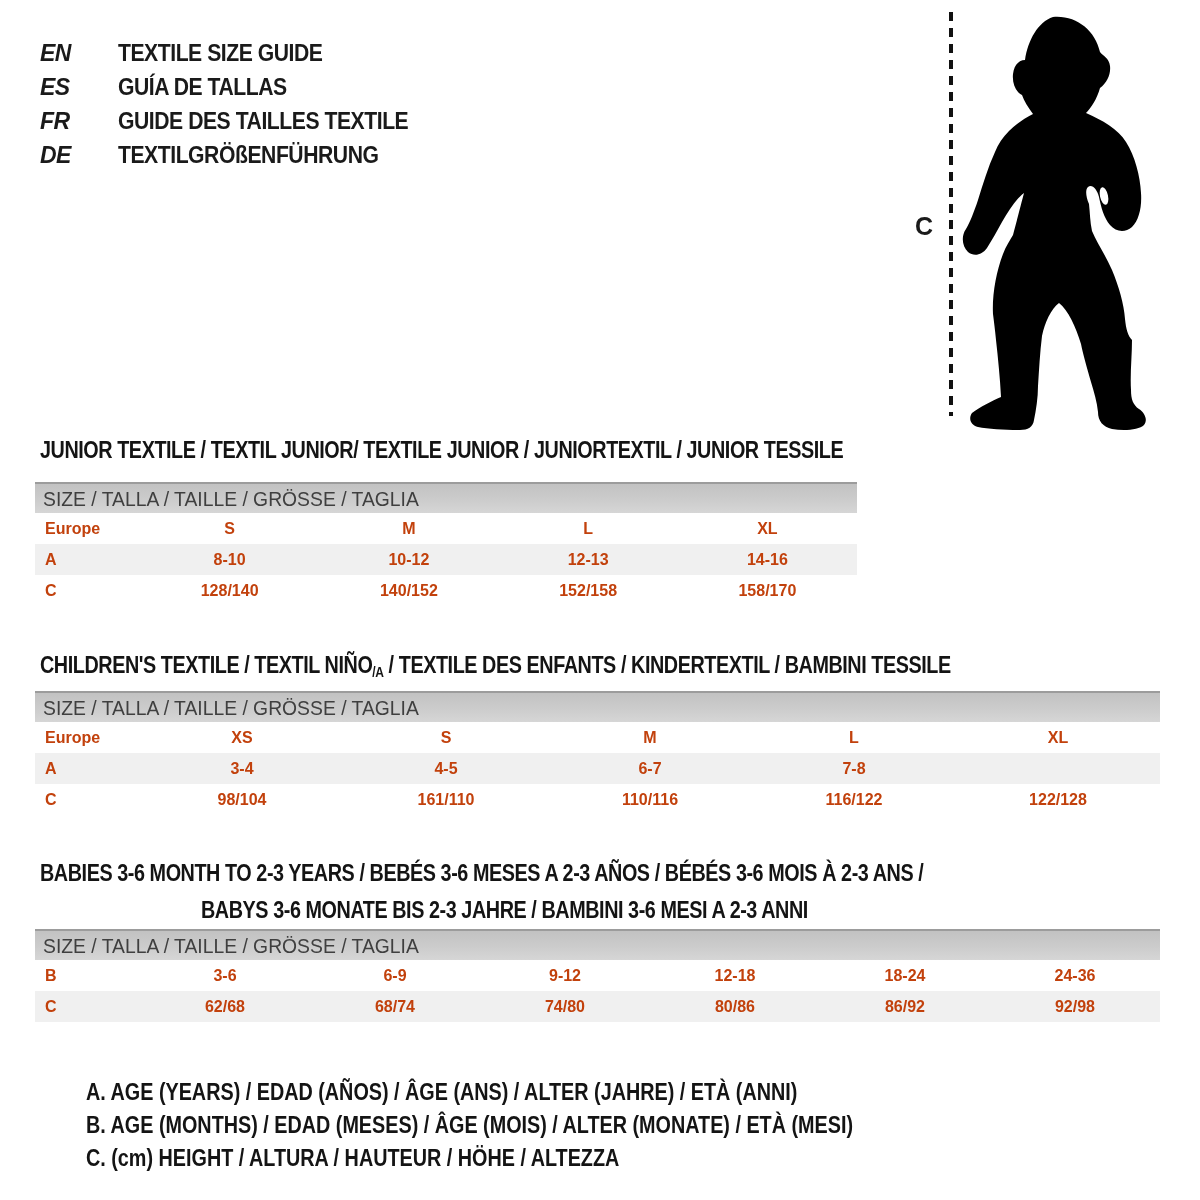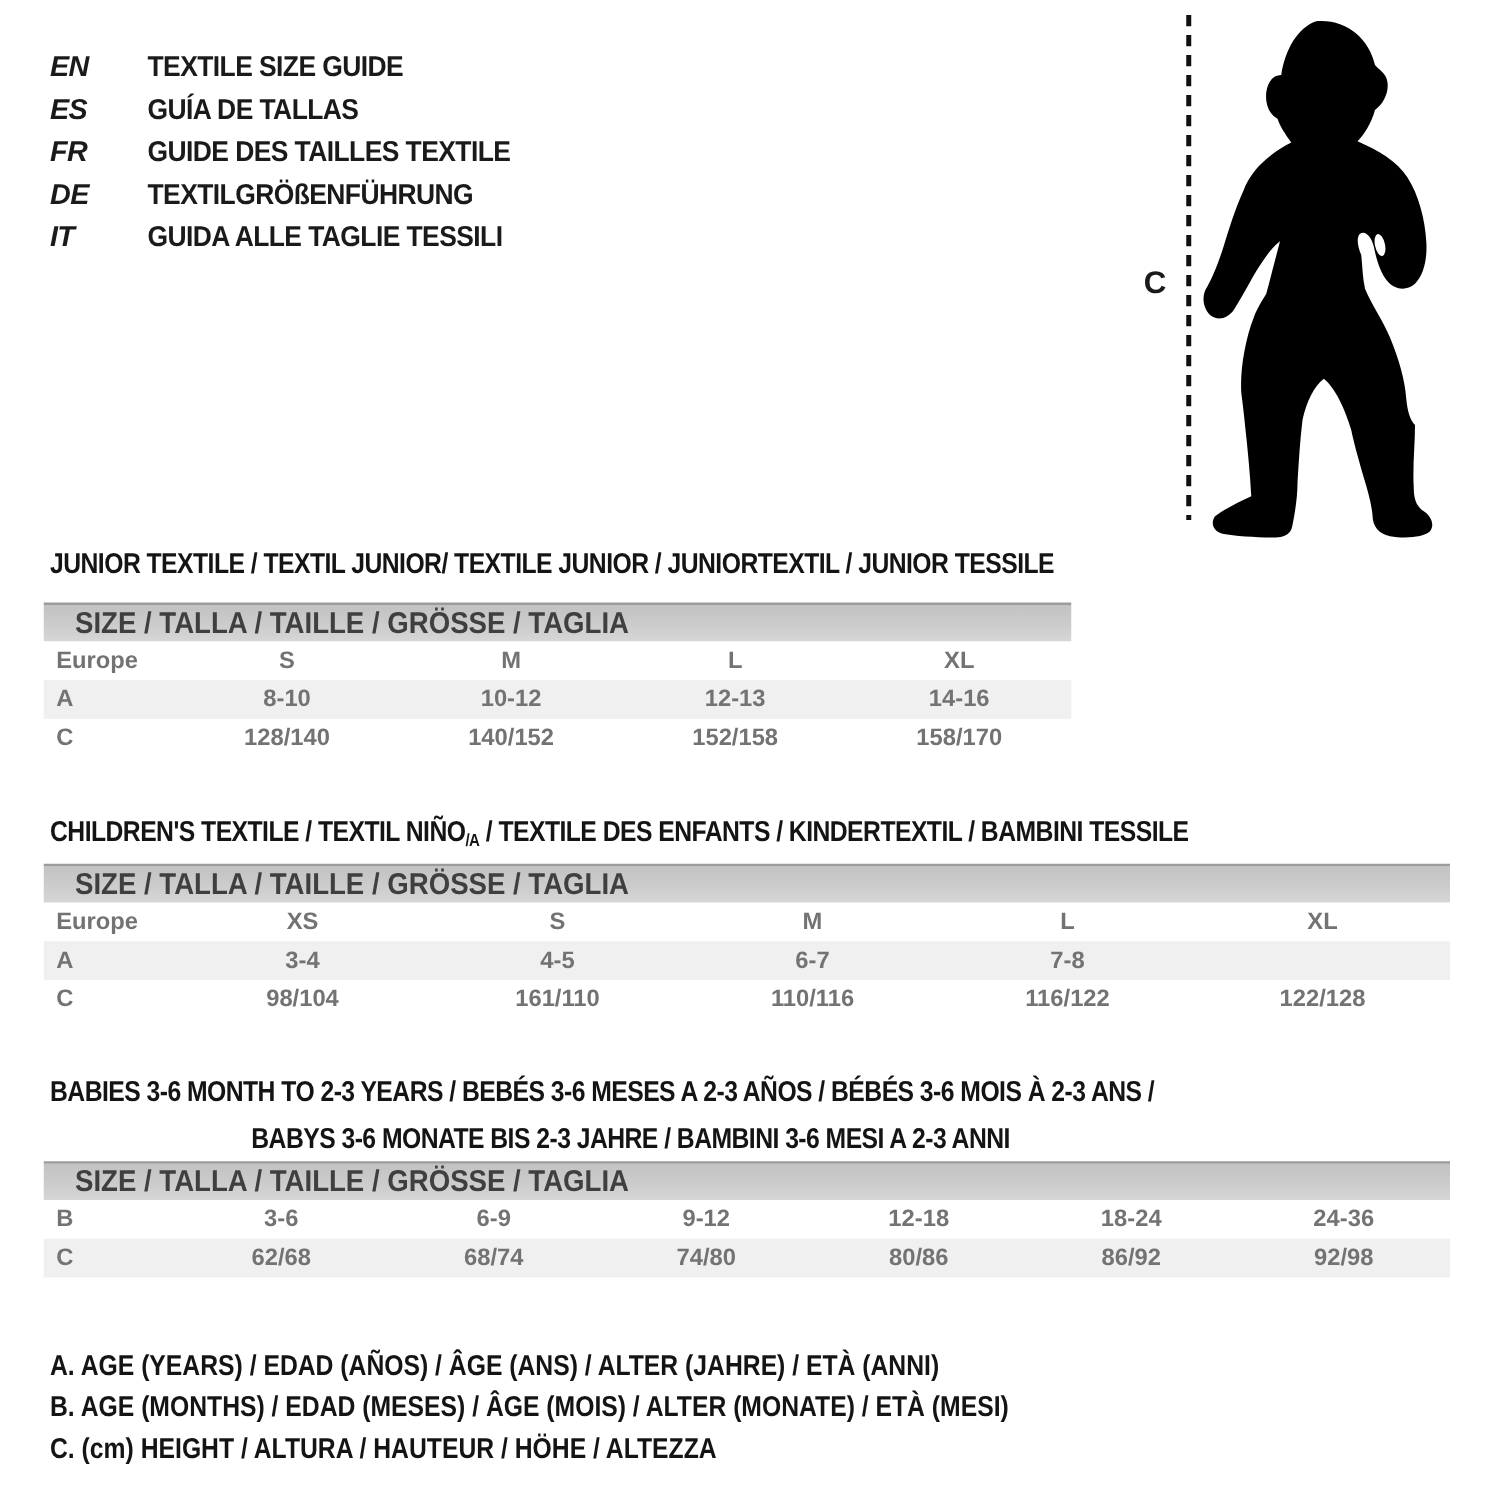--- a/index.html
+++ b/index.html
@@ -25,57 +25,53 @@
   
   .sec-title{left:40px;font-size:23px;font-weight:700;letter-spacing:-.5px;color:#141414;}
   .sec-title .line{line-height:37px;}
   .sub{font-size:14px;vertical-align:-4px;font-weight:700;}
 
   
   .size-table{left:35px;}
   .t-head{
     height:31px;box-sizing:border-box;border-top:2px solid #9c9c9c;
     background:linear-gradient(180deg,#c2c2c2 0%,#cccccc 55%,#d6d6d6 100%);
-    line-height:29px;padding-left:25px;font-size:24px;font-weight:700;color:#3f3f3f;
+    line-height:29px;padding-left:8px;font-size:21px;font-weight:400;color:#3f3f3f;
   }
-  .trow{display:grid;height:31px;line-height:31px;font-size:19px;font-weight:700;color:#737373;}
+  .trow{display:grid;height:31px;line-height:31px;font-size:16px;font-weight:700;color:#c2410c;}
   .trow.stripe{background:#f0f0f0;}
   .cols4{grid-template-columns:105px repeat(4,1fr);}
   .cols5{grid-template-columns:105px repeat(5,1fr);}
   .cols6{grid-template-columns:105px repeat(6,1fr);}
   .rlabel{padding-left:10px;text-align:left;}
   .cell{text-align:center;}
 
   
   .legend{left:40px;top:1076px;}
-  .legend .line{line-height:33px;font-size:23px;font-weight:700;color:#141414;}
+  .legend .line{line-height:33px;font-size:23px;font-weight:700;color:#141414;margin-left:46px;}
 </style>
 </head>
 <body>
 
 <div class="abs lang-block">
   <div class="lang-row">
     <span class="lang-code">EN</span>
     <span class="lang-title"><span class="cond92">TEXTILE SIZE GUIDE</span></span>
   </div>
   <div class="lang-row">
     <span class="lang-code">ES</span>
     <span class="lang-title"><span class="cond92">GUÍA DE TALLAS</span></span>
   </div>
   <div class="lang-row">
     <span class="lang-code">FR</span>
     <span class="lang-title"><span class="cond92">GUIDE DES TAILLES TEXTILE</span></span>
   </div>
   <div class="lang-row">
     <span class="lang-code">DE</span>
     <span class="lang-title"><span class="cond92">TEXTILGRÖßENFÜHRUNG</span></span>
-  </div>
-  <div class="lang-row">
-    <span class="lang-code">IT</span>
-    <span class="lang-title"><span class="cond92">GUIDA ALLE TAGLIE TESSILI</span></span>
   </div>
 </div>
 
 <span class="abs height-label">C</span>
 
 <svg class="abs figure-svg" width="260" height="440" viewBox="0 0 260 440">
   <line x1="11" y1="12" x2="11" y2="416" stroke="#111111" stroke-width="4" stroke-dasharray="9 7"></line>
   <path fill="#000000" d="
     M 113 17
     C 136 15 155 30 160 52

